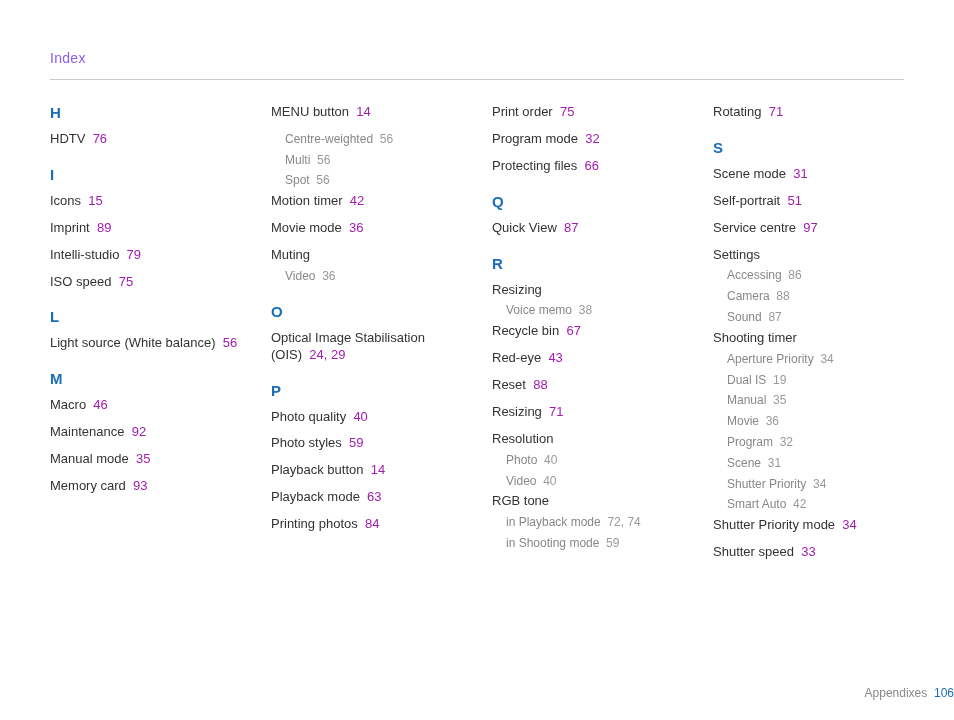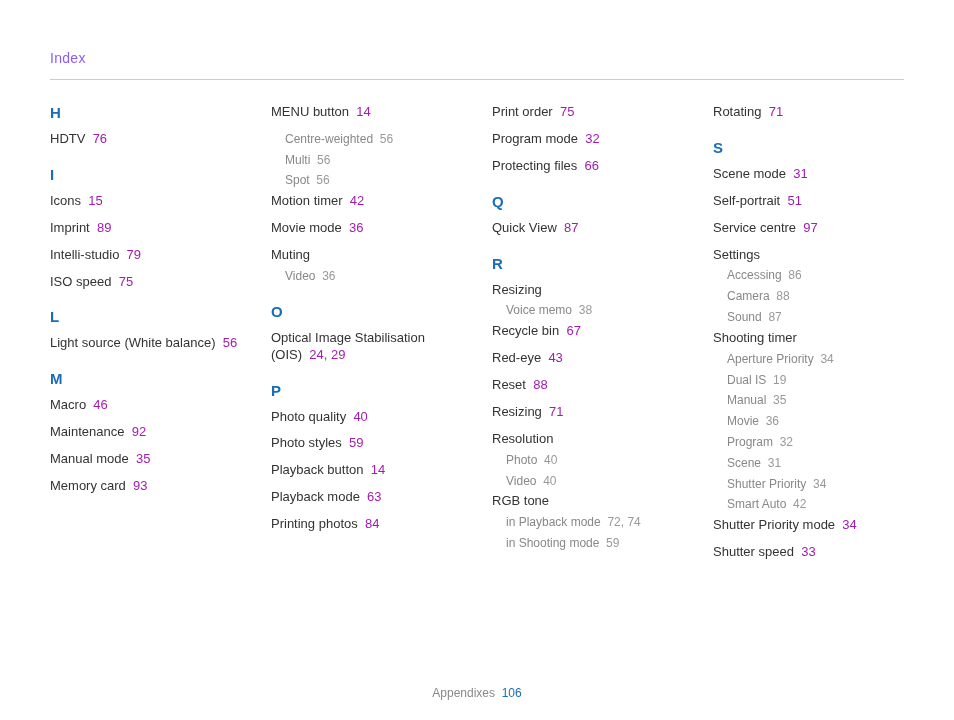--- a/index.html
+++ b/index.html
@@ -54,21 +54,21 @@
   .subentry .page { color: #999; }
   .sub-heading {
     color: #333;
     margin-bottom: 4px;
   }
   .footer {
     position: absolute;
     bottom: 20px;
     left: 0;
     right: 0;
-    text-align: center;
+    text-align: right;
     font-size: 12px;
     color: #888;
   }
   .footer .pg { color: #1a6db8; }
 </style>
 </head>
 <body>
 
 <div class="header">Index</div>
 

